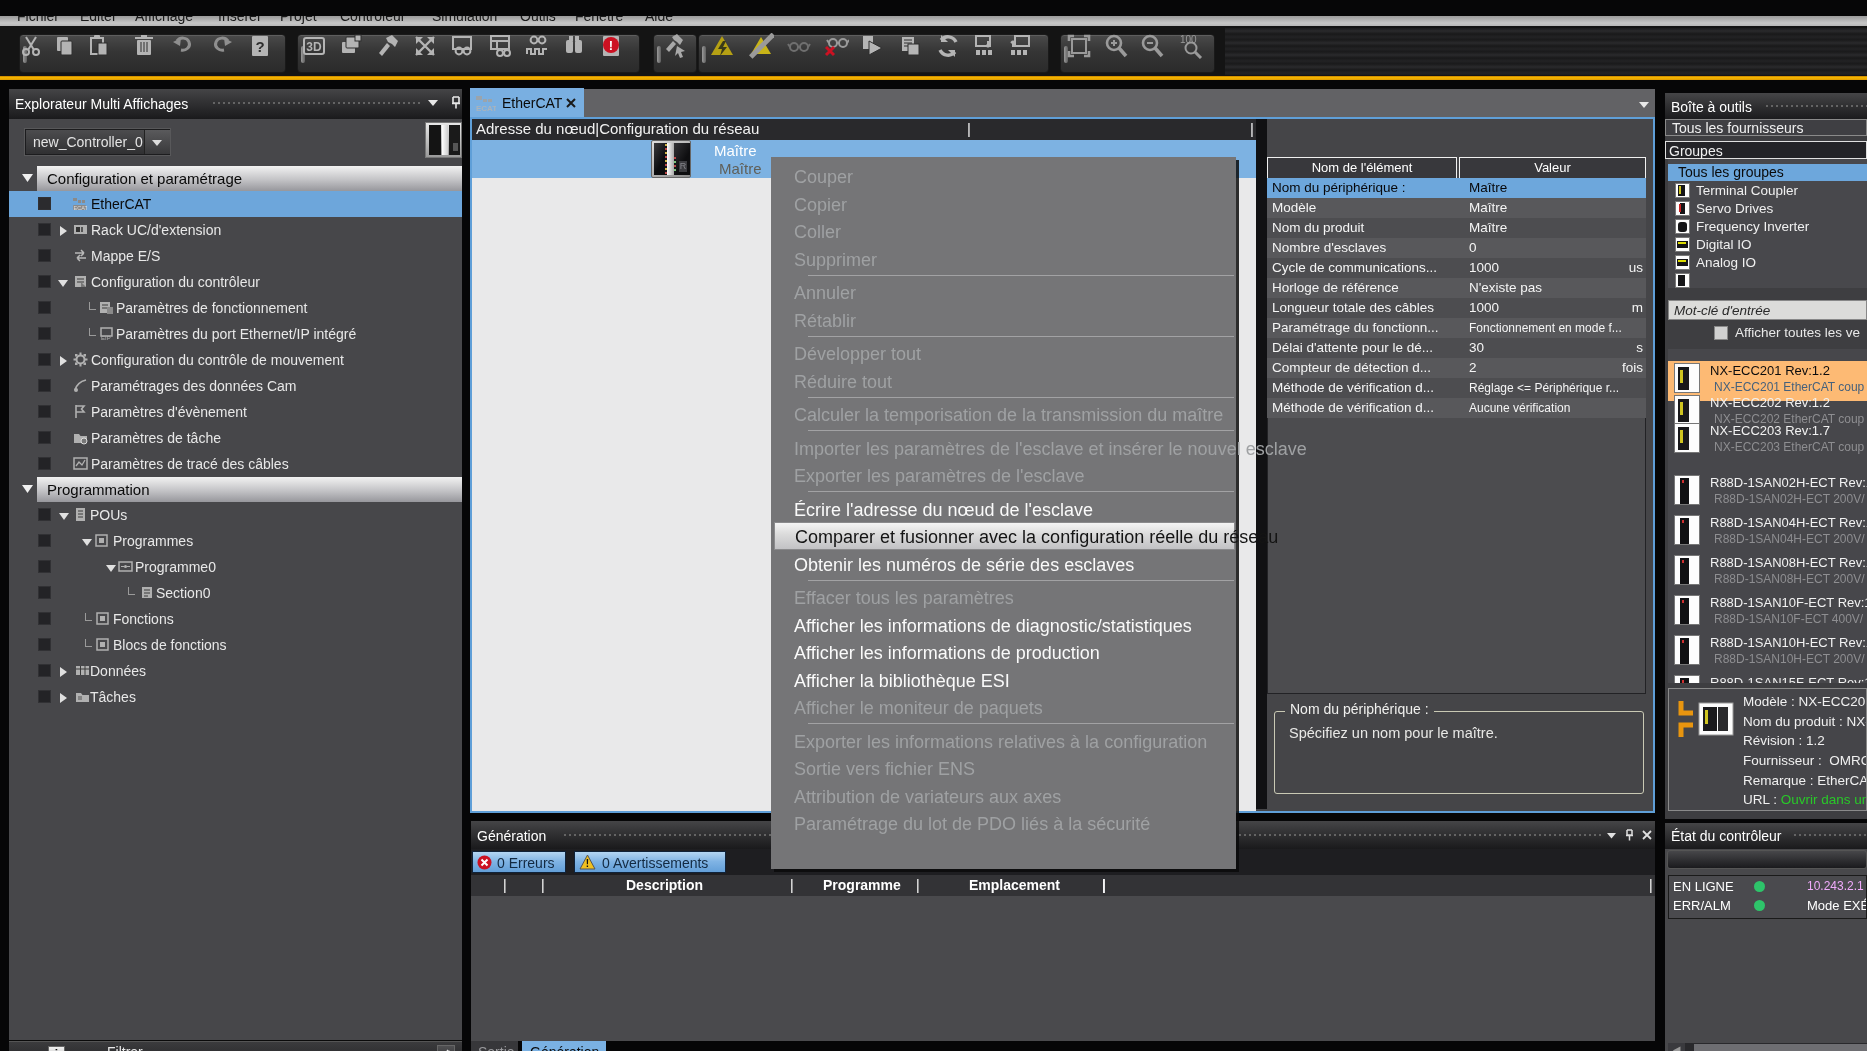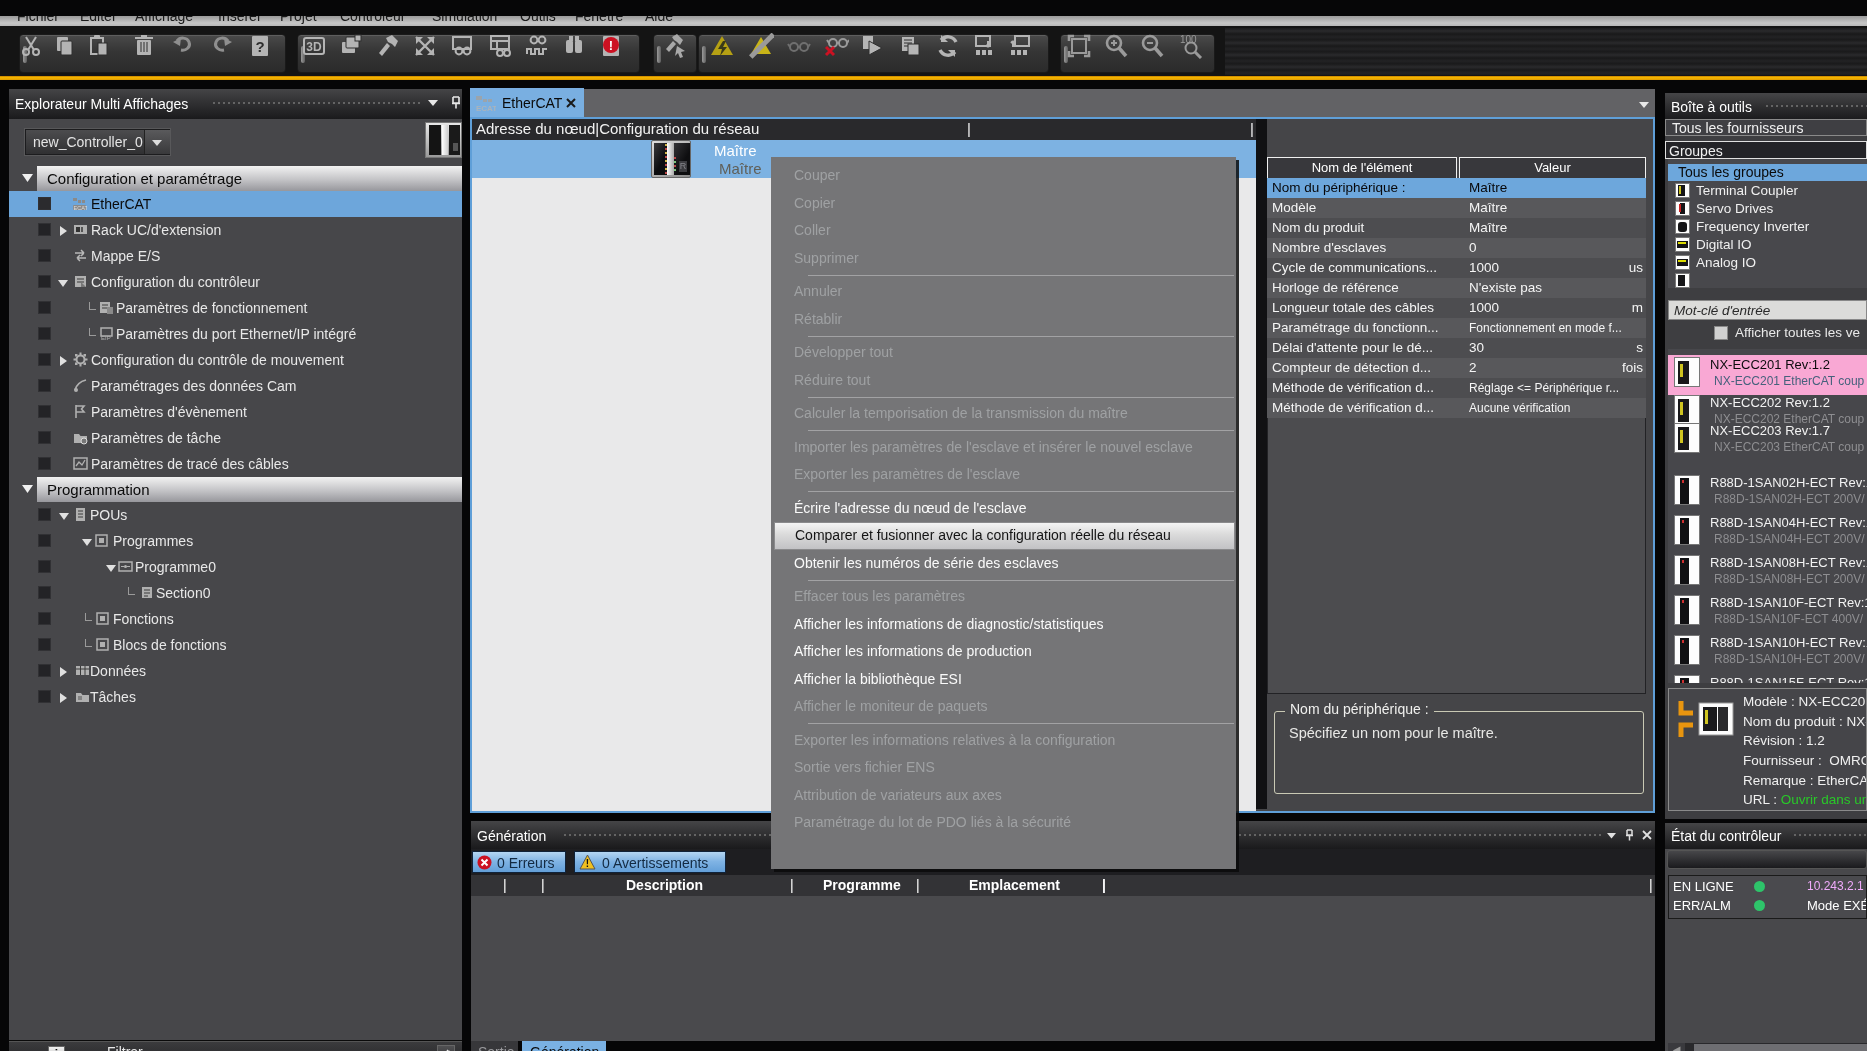--- a/index.html
+++ b/index.html
@@ -72,21 +72,21 @@
 .dicn.nx:before { content:""; position:absolute; left:3px; top:3px; width:11px; height:23px; background:#18181a; }
 .dicn.nx:after { content:""; position:absolute; left:5px; top:6px; width:3px; height:13px; background:#cfc420; }
 .dicn.sv:before { content:""; position:absolute; left:5px; top:2px; width:9px; height:26px; background:#111113; }
 .dicn.sv:after { content:""; position:absolute; left:7px; top:4px; width:2px; height:3px; background:#d03030; }
 .dt { position:absolute; left:42px; top:2px; color:#f2f2f2; font-size:13px; white-space:pre; }
 .ds { position:absolute; left:46px; top:19px; color:#8e8e91; font-size:12px; white-space:pre; }
 .dd { position:absolute; left:74px; color:#f0f0f0; font-size:13.5px; white-space:pre; }
 
 
 #ctxmenu { left:771px; top:141px; width:465px; height:712px; background:#757577; box-shadow:3px 3px 0px rgba(10,10,10,.85); padding-top:5px; }
-.mi { position:relative; height:27.5px; font-size:14px; color:#9fa1a3; }
+.mi { position:relative; height:27.5px; font-size:18px; color:#9fa1a3; }
 .mi span { position:absolute; left:23px; top:5px; white-space:pre; }
 .mi.en { color:#fafafa; }
 .msep { position:relative; height:6px; }
 .msep div { position:absolute; left:37px; right:2px; top:2.5px; height:1px; background:#a2a2a4; }
 .mi.hl { background:linear-gradient(#f4f4f4,#dadada 45%,#c2c2c5); border:1px solid #8a8a8c; margin-left:3px; margin-right:1px; color:#141414; }
 .mi.hl span { left:20px; top:4px; }
 </style>
 </head>
 <body>
 <div id="stage">
@@ -800,21 +800,21 @@
           </div>
           <span></span>
         </div>
     </div>
     <div class="abs" style="left:3px;top:207px;width:199px;height:20px;background:#dcdcda;border:1px solid #888;color:#2a2a2a;font-size:13.5px;font-style:italic">
         <span class="abs" style="left:5px;top:2px">Mot-clé d'entrée</span>
       </div>
     <div class="abs" style="left:49px;top:233px;width:14px;height:14px;background:#d0d0d0;border:1px solid #888"></div>
     <span class="abs" style="left:70px;top:232px;color:#e8e8e8;font-size:13.5px">Afficher toutes les ve</span>
     <div id="devlist" class="abs" style="left:3px;top:256px;width:199px;height:334px;background:#47474b;overflow:hidden">
-      <div class="dev" style="top:6px;background:#f9a8d4">
+      <div class="dev" style="top:12px;background:#fdba74">
           <div class="dicn nx"></div>
           <span class="dt" style="color:#0c0c0e">NX-ECC201 Rev:1.2</span>
           <span class="ds" style="color:#46617c">NX-ECC201 EtherCAT coup</span>
         </div>
       <div class="dev" style="top:44px">
           <div class="dicn nx"></div>
           <span class="dt">NX-ECC202 Rev:1.2</span>
           <span class="ds">NX-ECC202 EtherCAT coup</span>
         </div>
       <div class="dev" style="top:72px">

